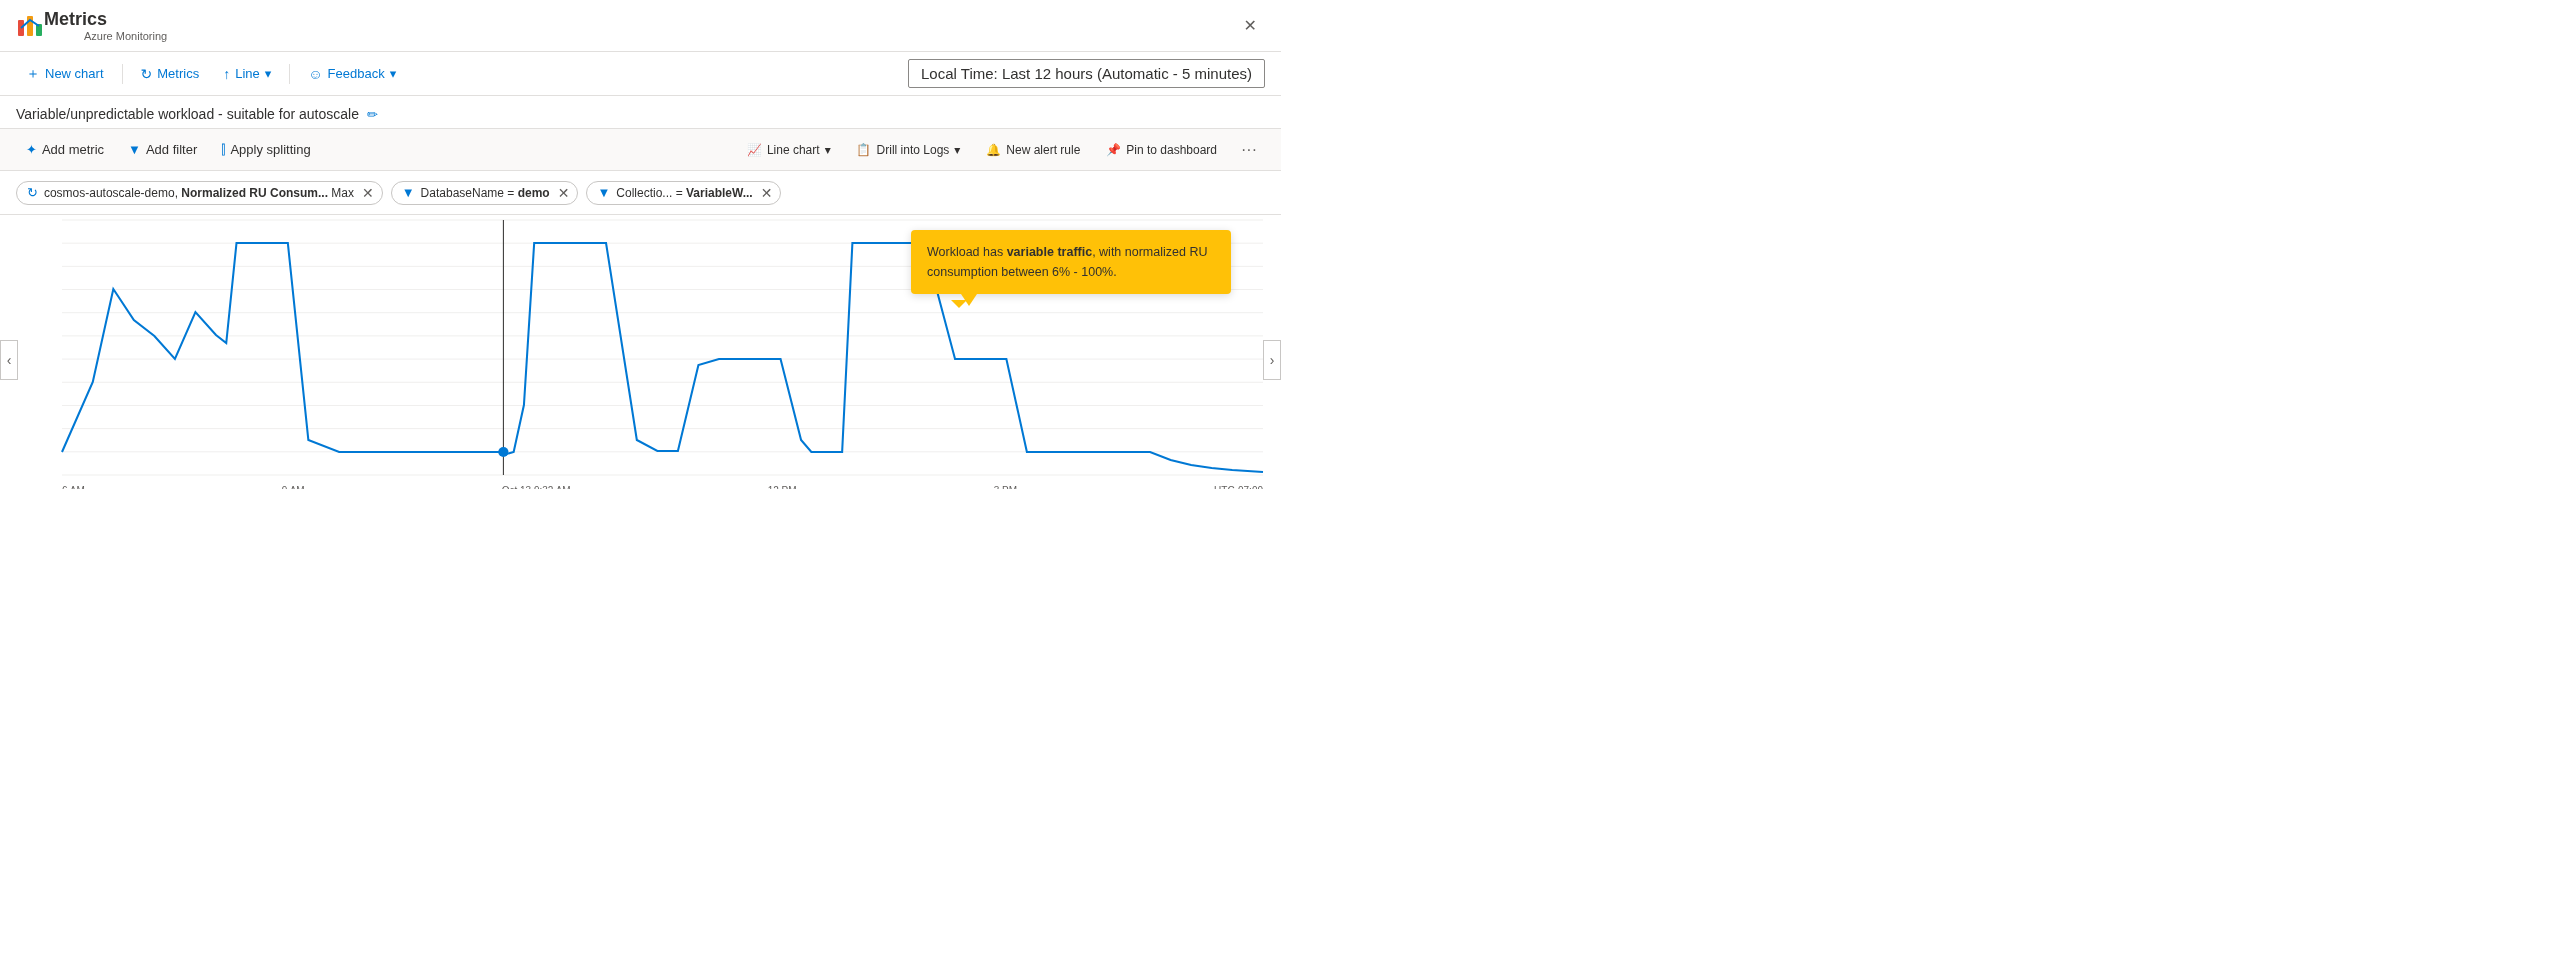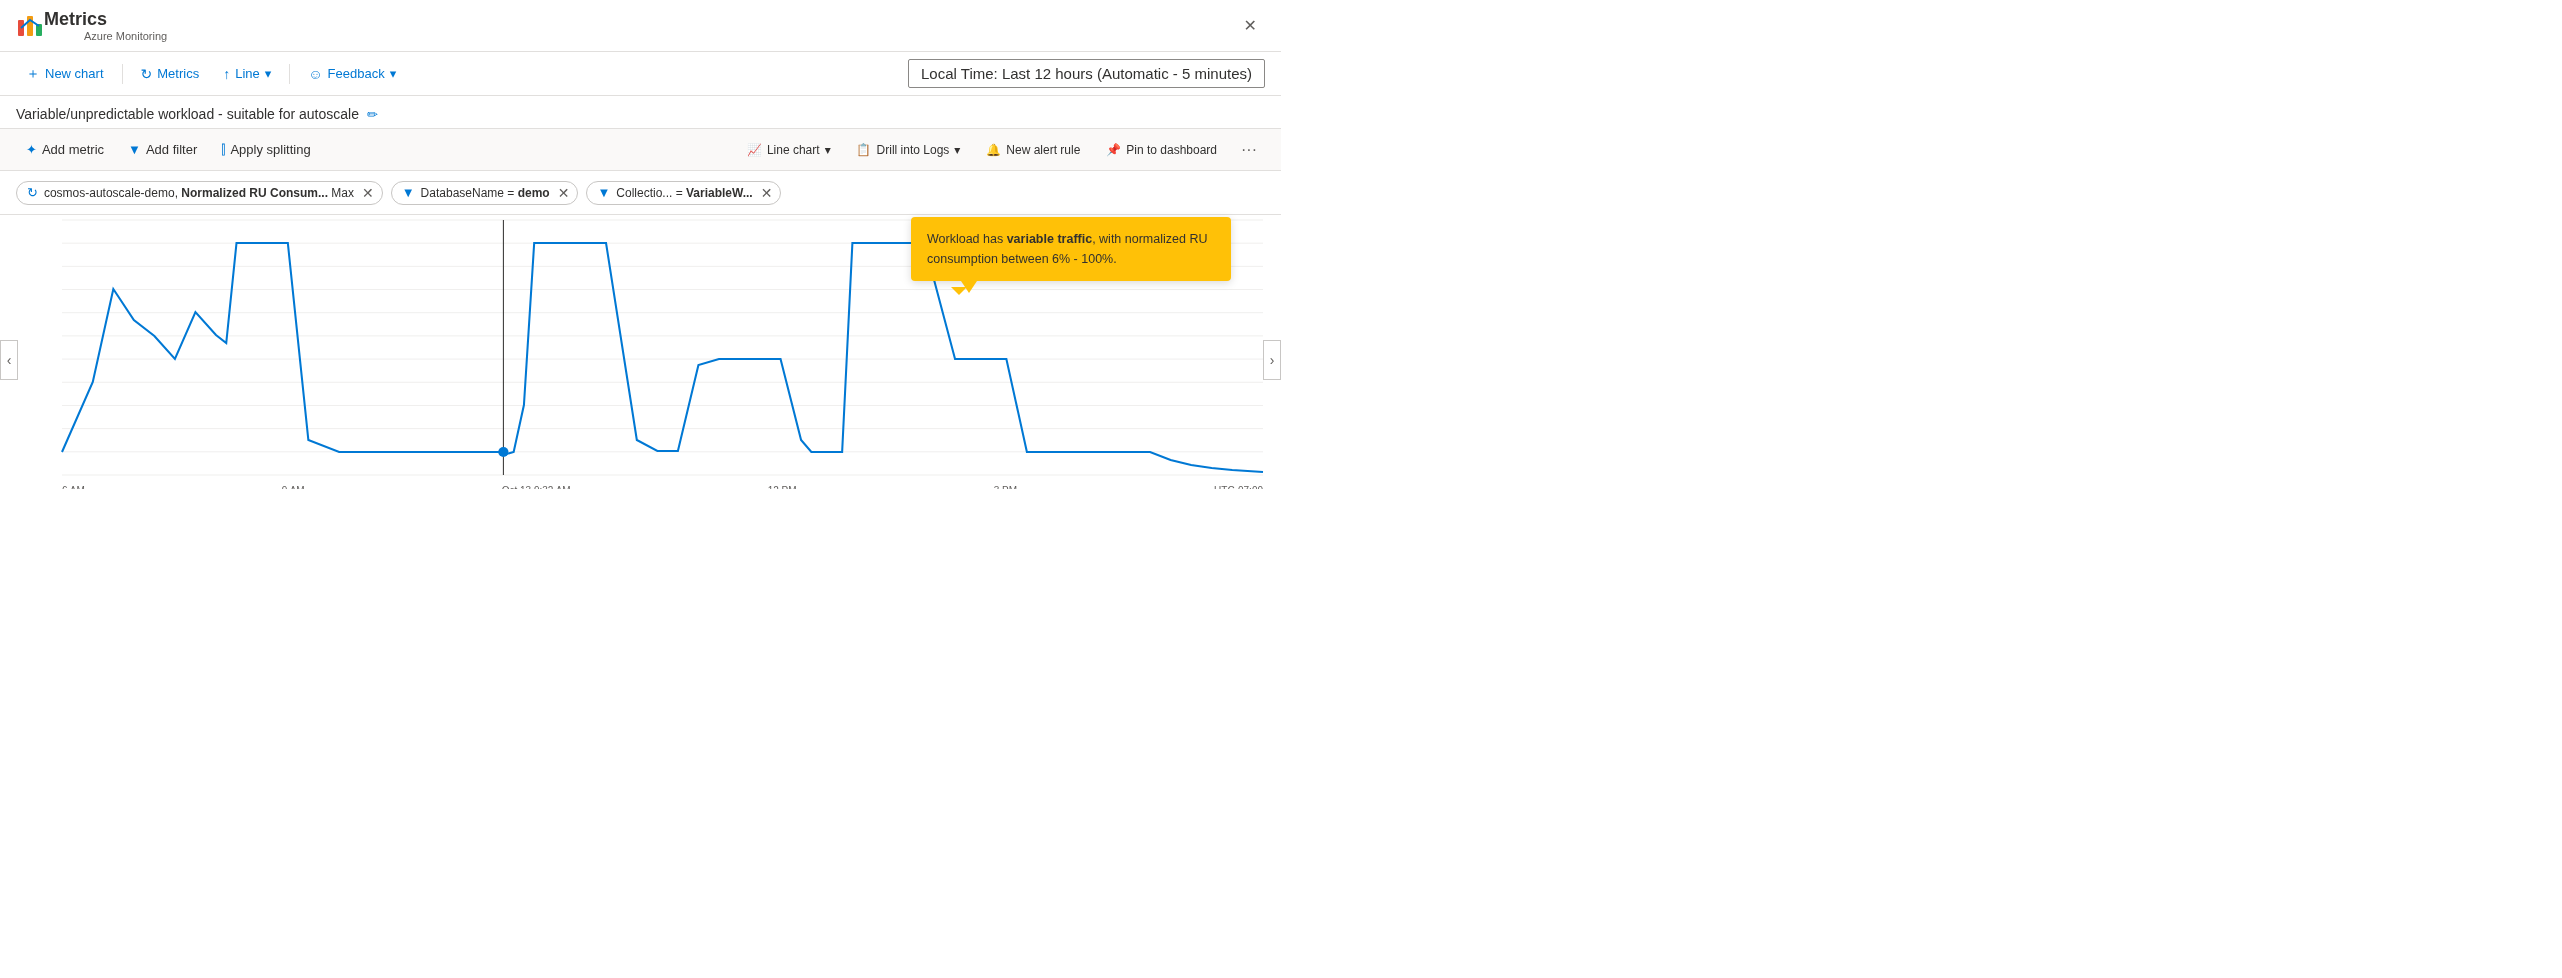--- a/index.html
+++ b/index.html
@@ -328,21 +328,21 @@
         1100,245
         1120,248
         1140,250
         1170,252
       "></polyline>
 
     <circle cx="430" cy="232" r="5" fill="#0078d4"></circle>
 
   </svg>
 
-  <div class="tooltip-bubble" style="position:absolute; right:50px; top:2px; background:#ffc107; border-radius:4px; padding:12px 16px; font-size:12.5px; max-width:320px; line-height:1.6; box-shadow:0 2px 8px rgba(0,0,0,0.15);">
+  <div class="tooltip-bubble" style="position:absolute; right:50px; top:15px; background:#ffc107; border-radius:4px; padding:12px 16px; font-size:12.5px; max-width:320px; line-height:1.6; box-shadow:0 2px 8px rgba(0,0,0,0.15);">
     <span>Workload has <strong>variable traffic</strong>, with normalized RU consumption between 6% - 100%.</span>
     
     <div style="position:absolute; bottom:-12px; left:50px; width:0; height:0; border-left:8px solid transparent; border-right:8px solid transparent; border-top:12px solid #ffc107;"></div>
   </div>
 
   <div style="position:absolute; left:62px; right:18px; bottom:2px; height:25px; display:flex; justify-content:space-between; align-items:center; font-size:10px; color:#605e5c;">
     <span>6 AM</span>
     <span>9 AM</span>
     <span>Oct 13 9:32 AM</span>
     <span>12 PM</span>

